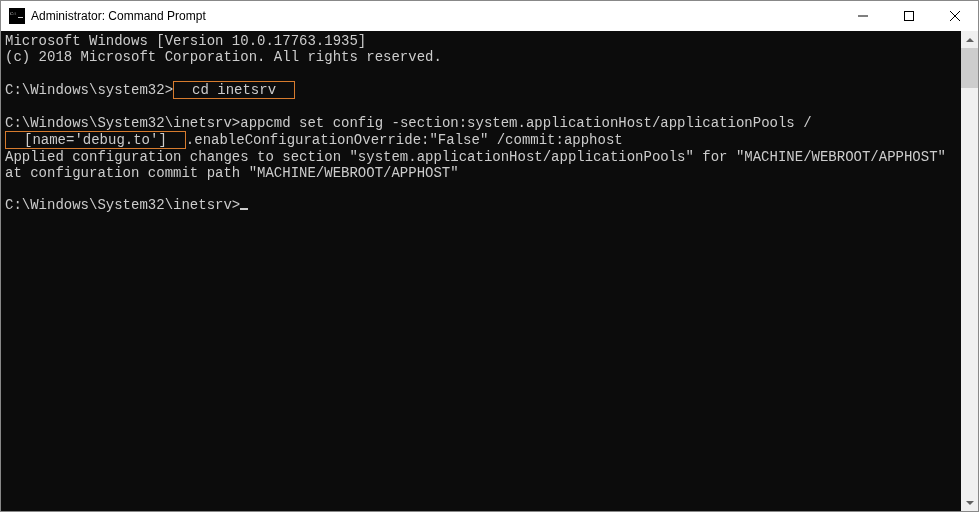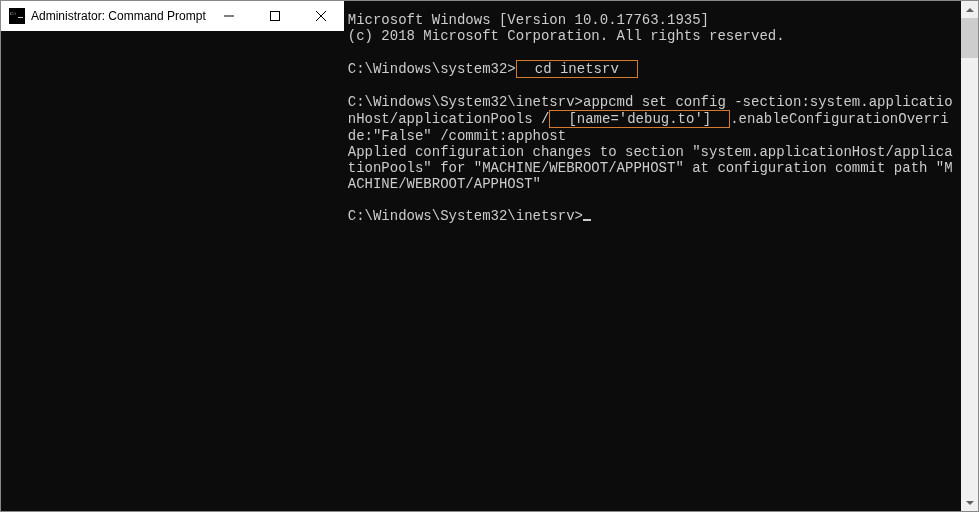--- a/index.html
+++ b/index.html
@@ -13,21 +13,21 @@
       font-family: 'Consolas', 'Courier New', monospace;
       overflow: hidden;
     }
 
     .window {
       width: 979px;
       height: 512px;
       background: #0c0c0c;
       border: 1px solid #888;
       display: flex;
-      flex-direction: row;
+      flex-direction: column;
     }
 
     .titlebar {
       height: 30px;
       background: #ffffff;
       display: flex;
       align-items: center;
       padding-left: 8px;
       flex-shrink: 0;
     }
@@ -86,21 +86,20 @@
       flex: 1;
       background: #0c0c0c;
       color: #cccccc;
       font-size: 14px;
       line-height: 16px;
       padding: 2px 4px;
       white-space: pre-wrap;
       word-break: break-all;
       overflow: hidden;
       letter-spacing: 0;
-      margin-top: 9px;
     }
 
     .scrollbar {
       width: 17px;
       background: #f0f0f0;
       display: flex;
       flex-direction: column;
       flex-shrink: 0;
     }
 

